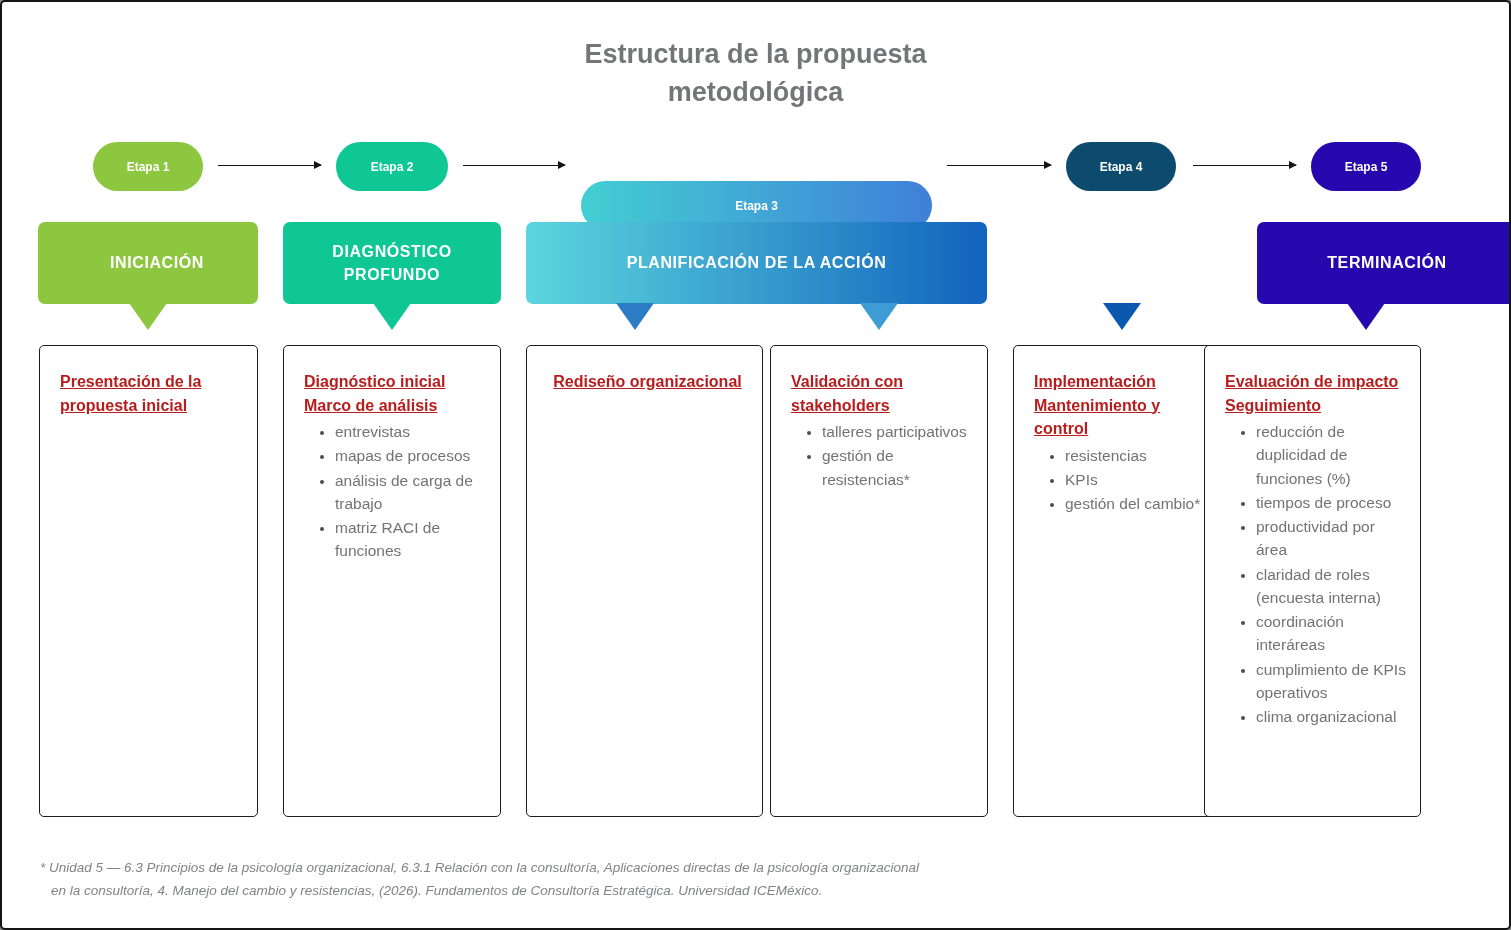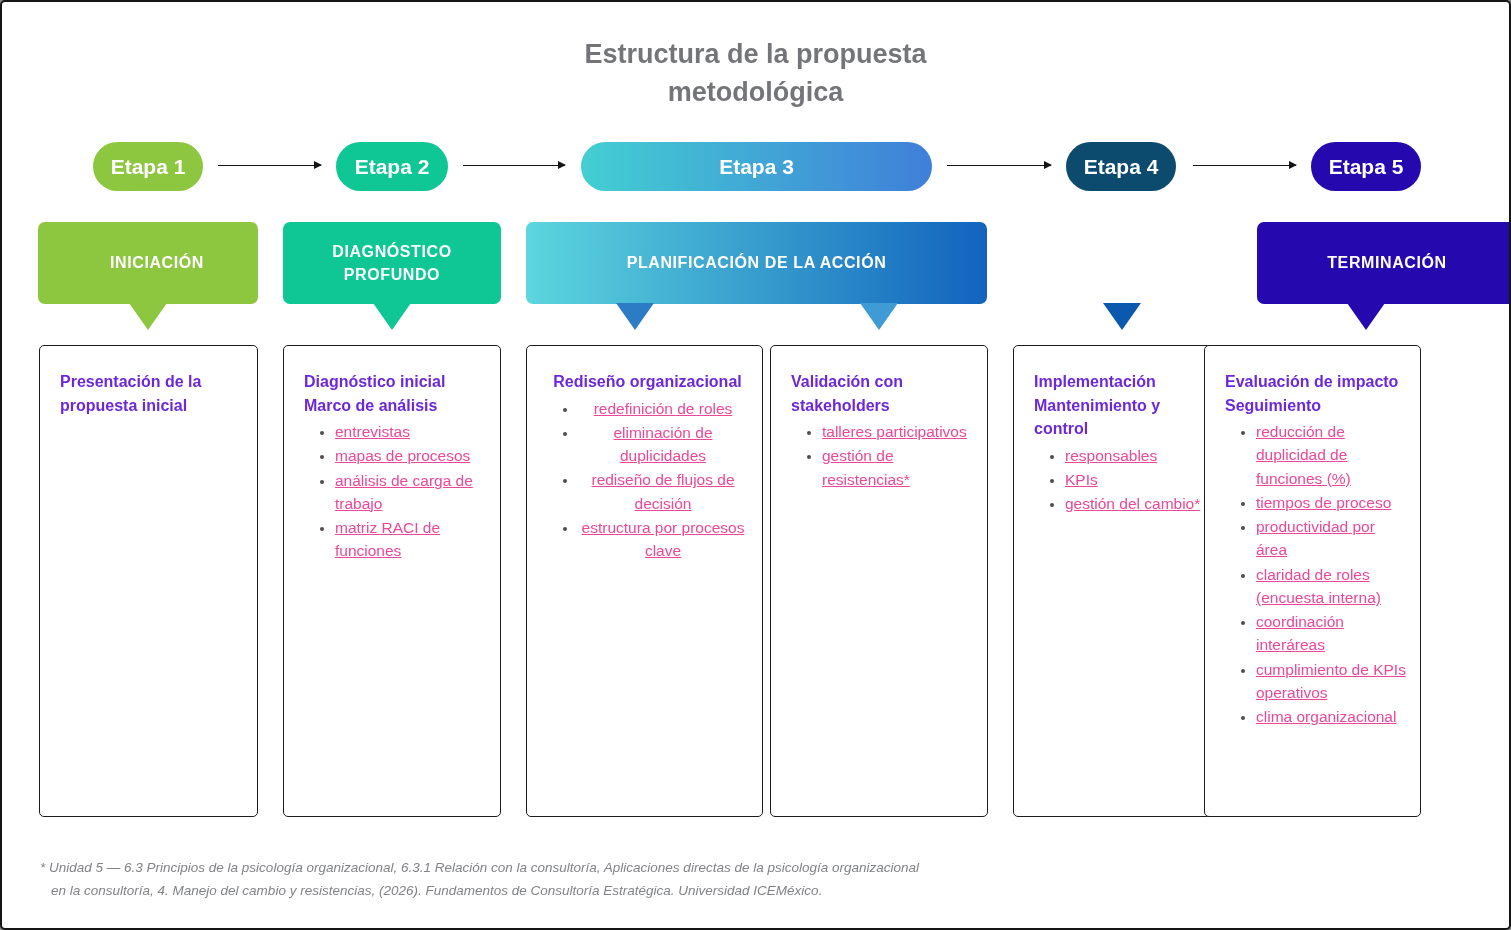--- a/index.html
+++ b/index.html
@@ -4,24 +4,24 @@
 <style>
   html,body{margin:0;padding:0;background:#888;font-family:"Liberation Sans",sans-serif;}
   .frame{position:relative;width:1511px;height:930px;background:#fff;border:2px solid #151515;
          border-radius:5px;box-sizing:border-box;overflow:hidden;margin:0 auto;}
 
   .title{position:absolute;top:33px;left:0;width:100%;text-align:center;font-weight:bold;
          color:#747578;font-size:27px;line-height:1.42;margin:0;}
 
   
   .pill{position:absolute;top:140px;height:49px;border-radius:24.5px;display:flex;align-items:center;
-        justify-content:center;color:#fff;font-weight:bold;font-size:21px;}
+        justify-content:center;color:#fff;font-weight:bold;font-size:12px;}
   .p1{left:91px;width:110px;background:#8DC63F;}
   .p2{left:334px;width:112px;background:#0EC794;}
-  .p3{left:579px;width:351px;background:linear-gradient(90deg,#43CFD2,#3F7FD9);}
+  .p3{left:579px;width:351px;background:linear-gradient(90deg,#43CFD2,#3F7FD9);margin-top:39px;}
   .p4{left:1064px;width:110px;background:#0c4a6e;}
   .p5{left:1309px;width:110px;background:#2609AE;}
 
   
   .arrow{position:absolute;top:163px;height:0;border-top:1.6px solid #141414;}
   .arrow::after{content:"";position:absolute;right:-1px;top:-5.2px;width:0;height:0;
         border-left:8px solid #141414;border-top:4.5px solid transparent;border-bottom:4.5px solid transparent;}
   .a1{left:216px;width:103px;}
   .a2{left:461px;width:102px;}
   .a3{left:945px;width:104px;}
@@ -49,23 +49,23 @@
 
   
   .box{position:absolute;top:343px;height:472px;background:#fff;border:1.5px solid #1c1c1c;
         border-radius:5px;box-sizing:border-box;padding:24px 14px 0 20px;}
   .x1{left:37px;width:219px;}
   .x2{left:281px;width:218px;}
   .x3{left:524px;width:237px;text-align:center;}
   .x4{left:768px;width:218px;}
   .x5{left:1011px;width:219px;}
   .x6{left:1202px;width:217px;}
-  .hline{font-weight:bold;color:#6d28d9;font-size:16px;line-height:1.47;}
+  .hline{font-weight:bold;color:#b91c1c;font-size:16px;line-height:1.47;text-decoration:underline;}
   .box ul{margin:3px 0 0;padding-left:31px;list-style:disc;}
-  .box li{color:#ec4899;font-size:15.5px;line-height:1.5;margin:0 0 1px;text-decoration:underline;}
+  .box li{color:#737373;font-size:15.5px;line-height:1.5;margin:0 0 1px;}
   .box li::marker{color:#4c4d50;font-size:13px;}
 
   .footnote{position:absolute;left:38px;top:855px;font-style:italic;color:#828386;
         font-size:13.5px;line-height:1.7;}
   .footnote .l2{padding-left:11px;}
 </style>
 </head>
 <body>
 
 <div class="frame">
@@ -123,41 +123,35 @@
     <ul>
       <li>entrevistas</li>
       <li>mapas de procesos</li>
       <li>análisis de carga de trabajo</li>
       <li>matriz RACI de funciones</li>
     </ul>
   </div>
 
   <div class="box x3">
     <div class="hline">Rediseño organizacional</div>
-    <ul>
-      <li>redefinición de roles</li>
-      <li>eliminación de duplicidades</li>
-      <li>rediseño de flujos de decisión</li>
-      <li>estructura por procesos clave</li>
-    </ul>
   </div>
 
   <div class="box x4">
     <div class="hline">Validación con stakeholders</div>
     <ul>
       <li>talleres participativos</li>
       <li>gestión de resistencias*</li>
     </ul>
   </div>
 
   <div class="box x5">
     <div class="hline">Implementación</div>
     <div class="hline">Mantenimiento y control</div>
     <ul>
-      <li>responsables</li>
+      <li>resistencias</li>
       <li>KPIs</li>
       <li>gestión del cambio*</li>
     </ul>
   </div>
 
   <div class="box x6">
     <div class="hline">Evaluación de impacto</div>
     <div class="hline">Seguimiento</div>
     <ul>
       <li>reducción de duplicidad de funciones (%)</li>

